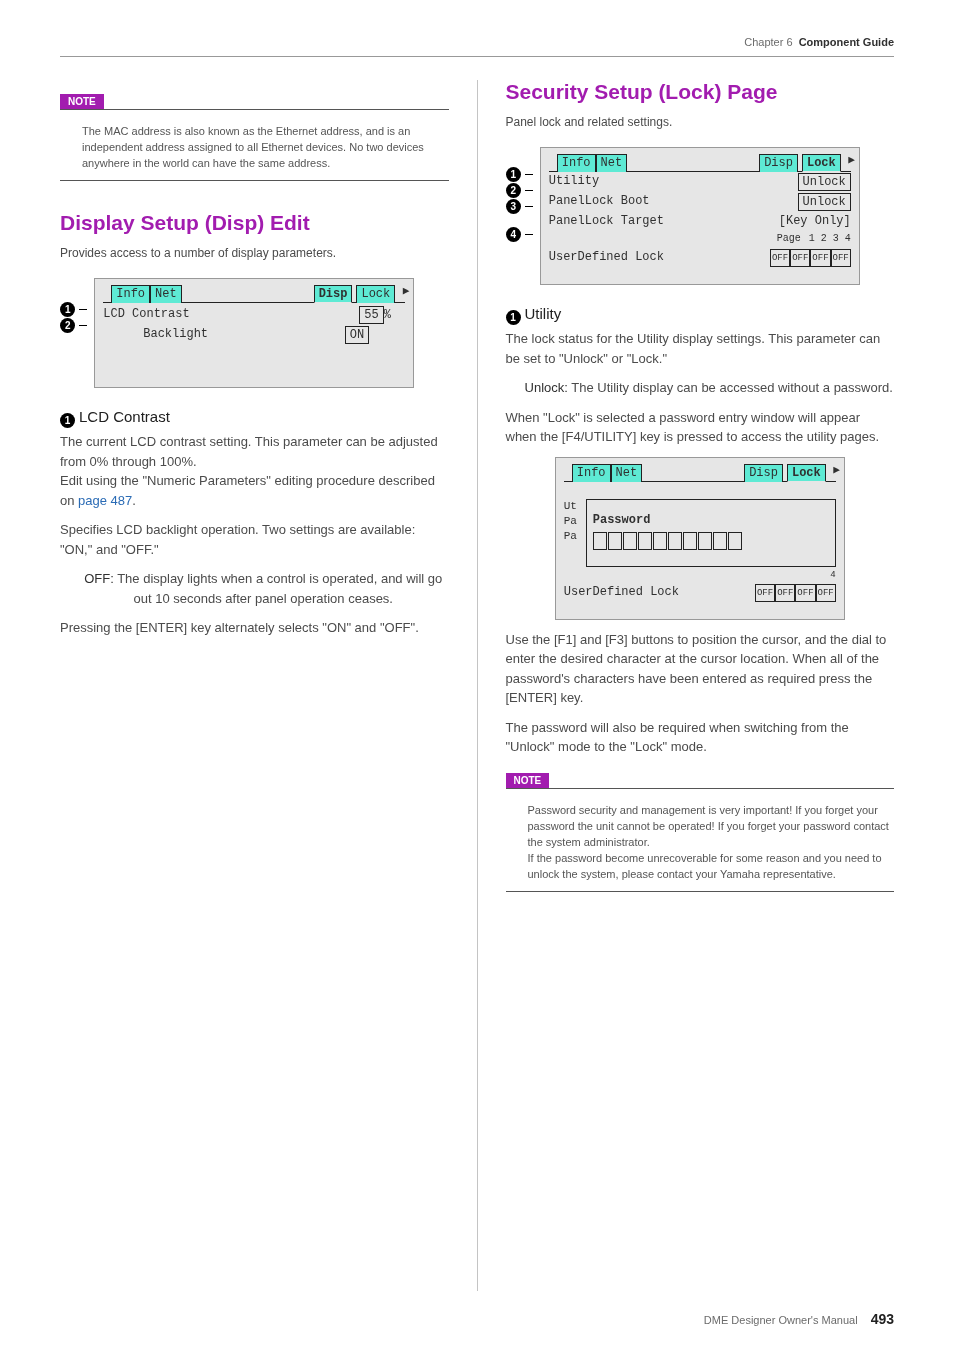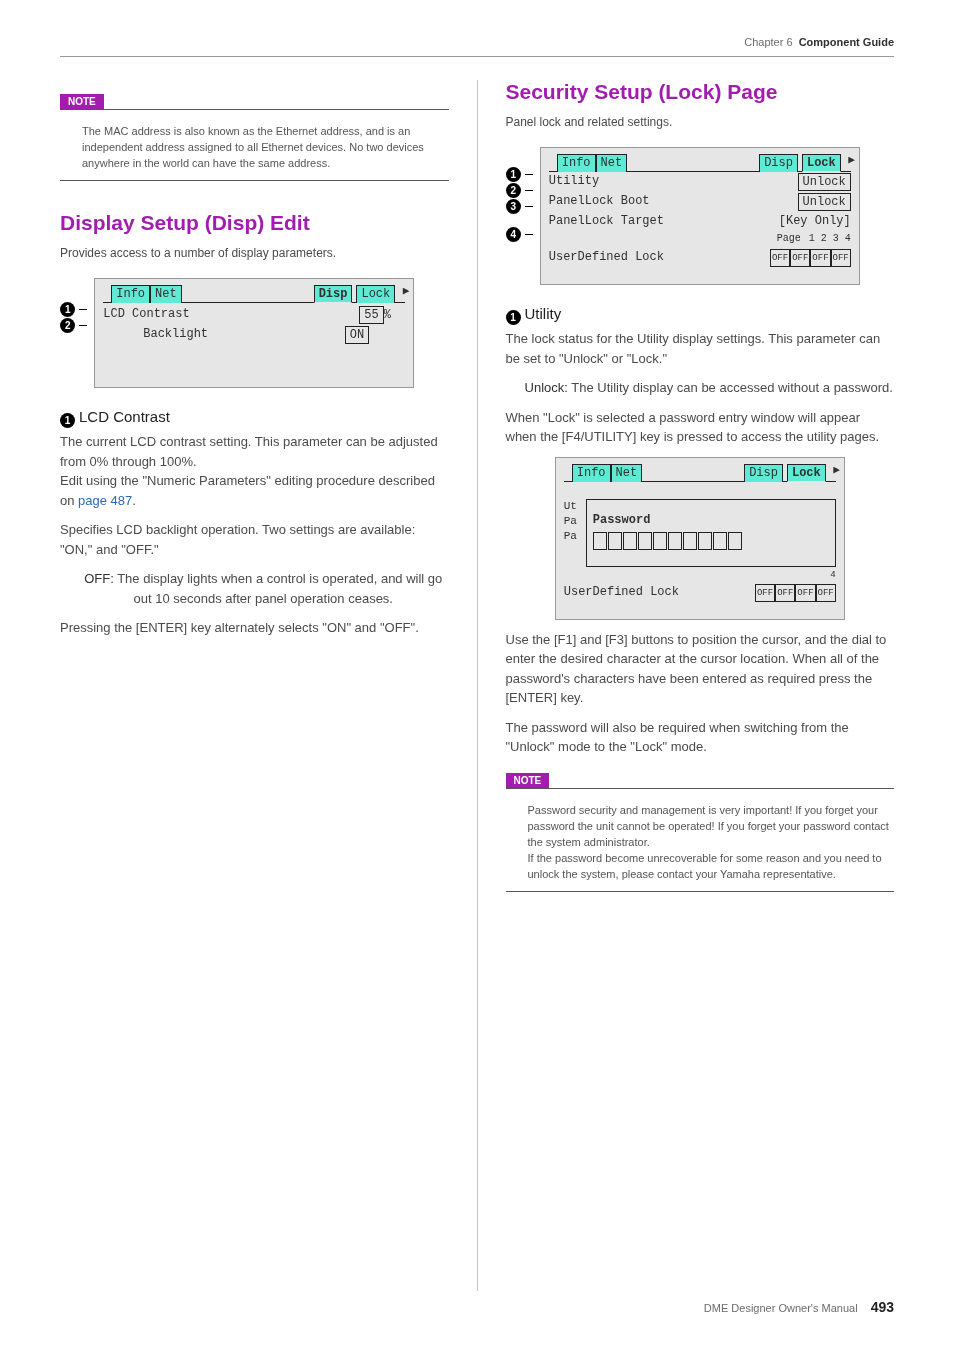--- a/index.html
+++ b/index.html
@@ -108,21 +108,21 @@
     padding: 6px 4px 6px 22px;
     color: #555;
   }
   .note-bottom-rule {
     border-top: 1px solid #555;
     margin: 2px 0 0 0;
   }
   .term { color: #303030; }
   .footer {
     position: absolute;
-    bottom: 36px;
+    bottom: 24px;
     right: 60px;
     font-size: 11px;
     color: #6b6b6b;
   }
   .footer .pnum { font-size: 14px; font-weight: bold; color: #222; margin-left: 10px; }
 
   
   .lcd-wrap {
     position: relative;
     margin: 10px auto 10px auto;

